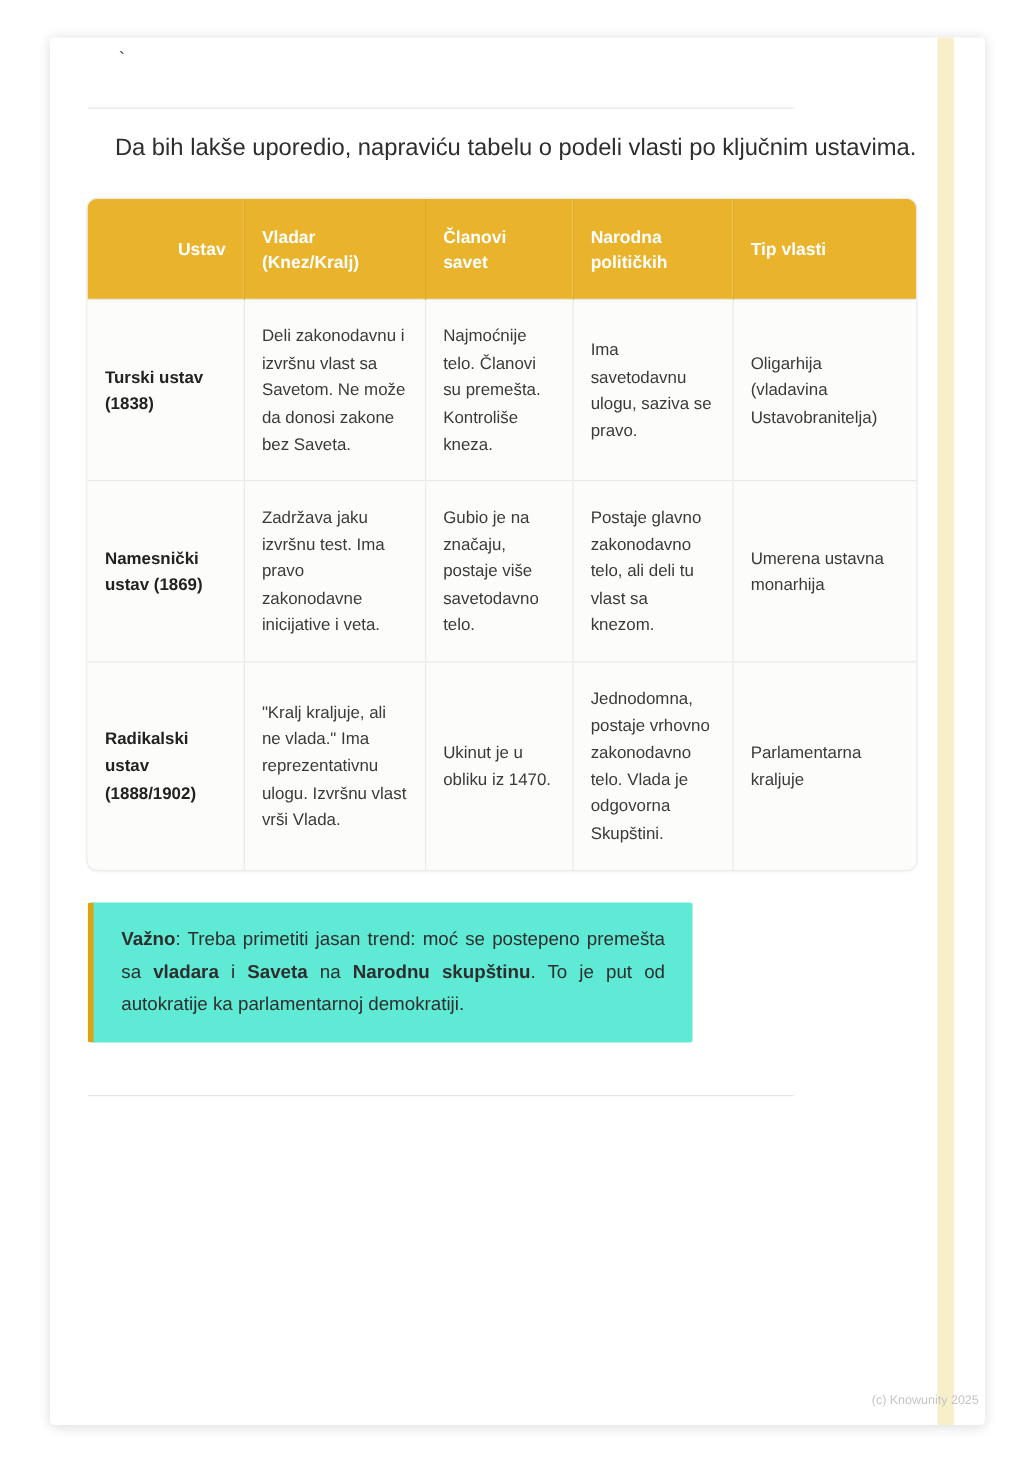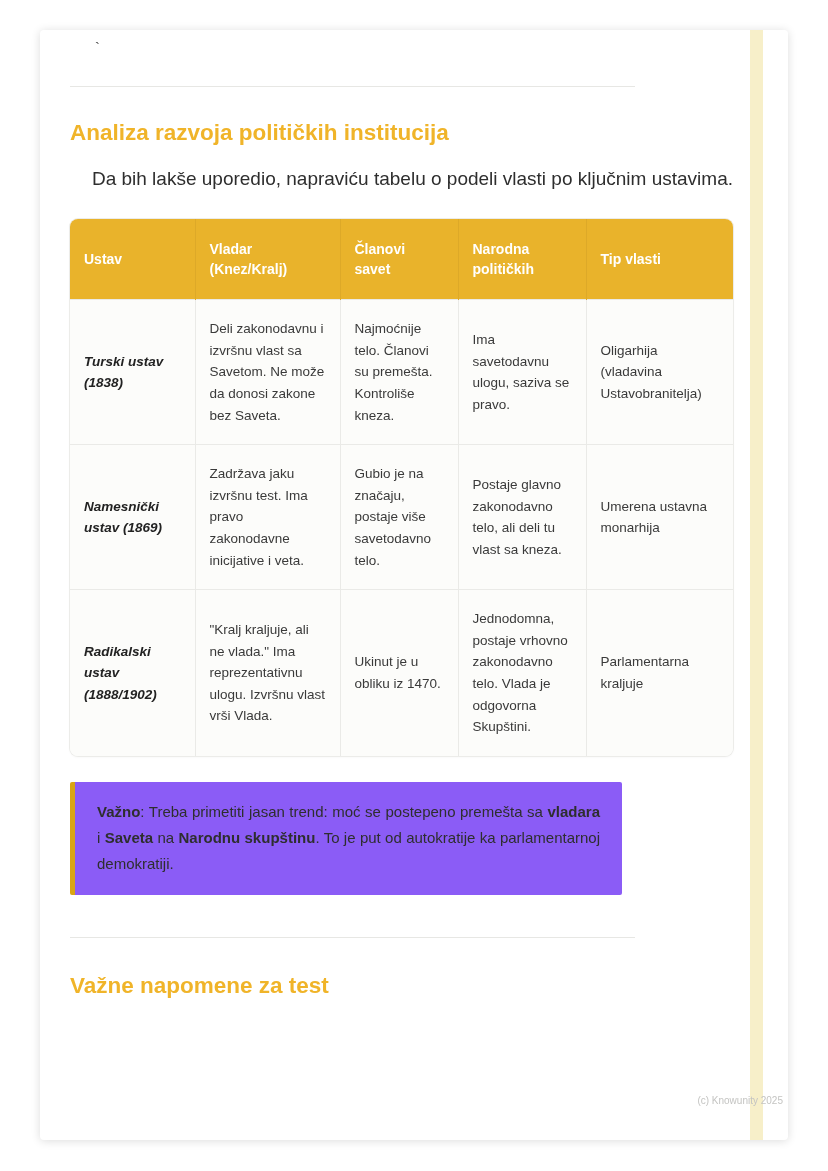--- a/index.html
+++ b/index.html
@@ -81,75 +81,74 @@
     background: #E9B32B;
     color: #ffffff;
     font-size: 14px;
     font-weight: bold;
     text-align: left;
     vertical-align: middle;
     padding: 20px 14px;
     line-height: 1.45;
     border-left: 1px solid rgba(0,0,0,0.05);
   }
-  table.constitutions th:first-child { border-left: none; }
+  table.constitutions th:first-child { border-left: none; text-align: right; }
   table.constitutions td {
     font-size: 13.5px;
     color: #3A3A3A;
     padding: 18px 14px;
     vertical-align: middle;
     line-height: 1.6;
     border-top: 1px solid #EAEAE7;
     border-left: 1px solid #EAEAE7;
     background: #FCFCFA;
   }
-  table.constitutions td:first-child { border-left: none; font-style: italic; }
+  table.constitutions td:first-child { border-left: none; }
   table.constitutions td.row-label {
     font-weight: bold;
     color: #222222;
   }
   .callout {
     margin-top: 26px;
-    width: 552px;
-    background: #8b5cf6;
+    width: 484px;
+    background: #5eead4;
     border-left: 5px solid #D9A514;
     border-radius: 2px;
     padding: 17px 22px;
   }
   .callout p {
     margin: 0;
     font-size: 15px;
     line-height: 1.75;
     color: #2E2E2E;
     text-align: justify;
   }
   .callout .seg-bold { font-weight: bold; }
   .divider-bottom { margin-top: 42px; }
   .notes-title { margin-top: 34px; }
   .watermark {
     position: absolute;
     right: 5px;
-    bottom: 34px;
+    bottom: 14px;
     font-size: 10px;
     color: #C4C4C2;
   }
 </style>
 </head>
 <body>
 
 <div class="page">
   <div class="edge-stripe"></div>
 
   <div class="content">
 
     <div class="stray-char">`</div>
 
     <hr class="divider">
 
-    <h1 class="section-title">Analiza razvoja političkih institucija</h1>
 
     <p class="intro-text">Da bih lakše uporedio, napraviću tabelu o podeli vlasti po ključnim ustavima.</p>
 
     <div class="table-wrap">
       <table class="constitutions">
         <colgroup>
           <col style="width:125px">
           <col style="width:145px">
           <col style="width:118px">
           <col style="width:128px">
@@ -169,38 +168,37 @@
             <td class="row-label">Turski ustav (1838)</td>
             <td>Deli zakonodavnu i izvršnu vlast sa Savetom. Ne može da donosi zakone bez Saveta.</td>
             <td>Najmoćnije telo. Članovi su premešta. Kontroliše kneza.</td>
             <td>Ima savetodavnu ulogu, saziva se pravo.</td>
             <td>Oligarhija (vladavina Ustavobranitelja)</td>
           </tr>
           <tr>
             <td class="row-label">Namesnički ustav (1869)</td>
             <td>Zadržava jaku izvršnu test. Ima pravo zakonodavne inicijative i veta.</td>
             <td>Gubio je na značaju, postaje više savetodavno telo.</td>
-            <td>Postaje glavno zakonodavno telo, ali deli tu vlast sa kneza.</td>
+            <td>Postaje glavno zakonodavno telo, ali deli tu vlast sa knezom.</td>
             <td>Umerena ustavna monarhija</td>
           </tr>
           <tr>
             <td class="row-label">Radikalski ustav (1888/1902)</td>
             <td>"Kralj kraljuje, ali ne vlada." Ima reprezentativnu ulogu. Izvršnu vlast vrši Vlada.</td>
             <td>Ukinut je u obliku iz 1470.</td>
             <td>Jednodomna, postaje vrhovno zakonodavno telo. Vlada je odgovorna Skupštini.</td>
             <td>Parlamentarna kraljuje</td>
           </tr>
         </tbody>
       </table>
     </div>
 
     <div class="callout">
       <p><span class="seg-bold">Važno</span><span>: Treba primetiti jasan trend: moć se postepeno premešta sa </span><span class="seg-bold">vladara</span><span> i </span><span class="seg-bold">Saveta</span><span> na </span><span class="seg-bold">Narodnu skupštinu</span><span>. To je put od autokratije ka parlamentarnoj demokratiji.</span></p>
     </div>
 
     <hr class="divider divider-bottom">
 
-    <h1 class="section-title notes-title">Važne napomene za test</h1>
 
   </div>
 
   <div class="watermark">(c) Knowunity 2025</div>
 </div>
 
 </body></html>

